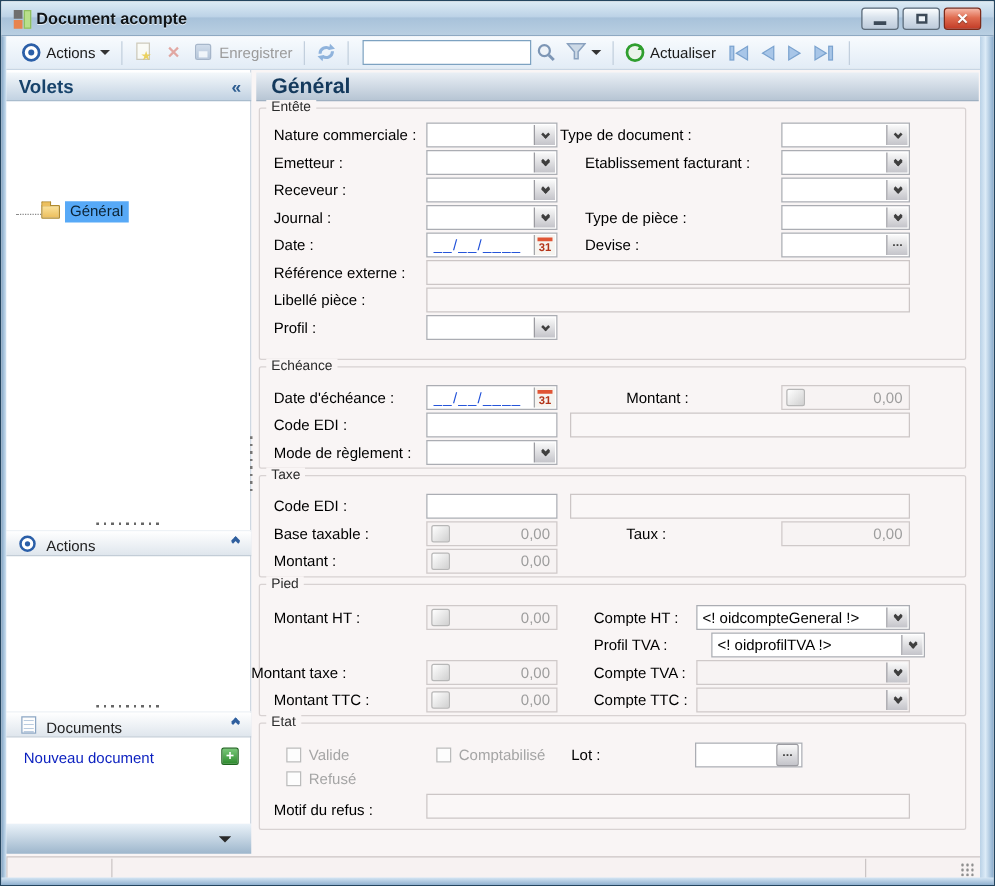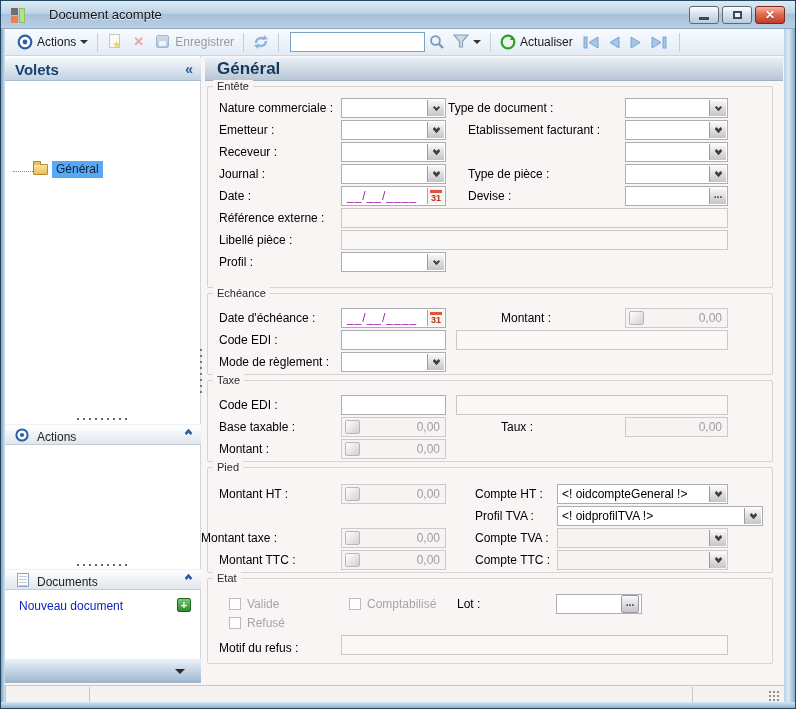--- a/index.html
+++ b/index.html
@@ -12,21 +12,21 @@
   
   .titlebar {
     position:absolute; left:0; top:0; right:0; height:28px;
     background:linear-gradient(#dcebf5 0%, #bdd3e7 45%, #a8c2da 50%, #b9cfe2 100%);
     border-bottom:1px solid #8fa9c2;
   }
   .title-icon { position:absolute; left:10px; top:6px; width:16px; height:16px; }
   .title-icon .sq1 { position:absolute; left:0; top:1px; width:7px; height:7px; background:#6f6f6f; }
   .title-icon .sq2 { position:absolute; left:0; top:9px; width:7px; height:7px; background:#e8834e; }
   .title-icon .sq3 { position:absolute; left:8px; top:1px; width:6px; height:15px; background:#b8e08a; border:1px solid #8fbf60; }
-  .title-text { position:absolute; left:48px; top:6px; font-size:13px; color:#101417; text-shadow:0 1px 0 rgba(255,255,255,.7); }
+  .title-text { position:absolute; left:28px; top:6px; font-size:13px; color:#101417; text-shadow:0 1px 0 rgba(255,255,255,.7);font-weight:bold; }
   .winbtns { position:absolute; right:10px; top:5px; display:flex; gap:3px; }
   .wbtn {
     width:30px; height:18px; border:1px solid #5d6b79; border-radius:3px;
     background:linear-gradient(#fcfeff,#d8e2ec 45%,#bdcbdb);
     display:flex; align-items:center; justify-content:center; cursor:default;
   }
   .wbtn.close { background:linear-gradient(#f6b7a6,#e06c50 45%,#c23c27); border-color:#7c2a19; }
   .glyph-min { width:10px; height:3px; background:#3c4a58; margin-top:7px; }
   .glyph-rest { width:9px; height:8px; border:2px solid #3c4a58; background:#eef4f9; }
   .glyph-close { color:#fff; font-size:12px; font-weight:bold; text-shadow:0 1px 1px rgba(0,0,0,.4); }
@@ -108,21 +108,21 @@
     border-left:1px solid #9b9ba1;
     display:flex; flex-direction:column; align-items:center; justify-content:center;
   }
   .chv { width:5px; height:5px; border-right:2px solid #3f3f3f; border-bottom:2px solid #3f3f3f; transform:rotate(45deg); margin-top:-2px; }
   .dbtn.single .chv { margin-top:-1px; }
   .dbtn .chv + .chv { margin-top:-4px; }
   .numf { position:absolute; height:20px; background:#f7f3f3; border:1px solid #cfc9c9; }
   .numf .nval { position:absolute; right:5px; top:2px; font-size:12px; color:#9d9d9d; }
   .numbtn { position:absolute; left:3px; top:2px; width:15px; height:14px; background:linear-gradient(135deg,#ffffff,#d0d0d0); border:1px solid #b7b7b7; border-radius:2px; }
   .datef { position:absolute; height:20px; background:#fff; border:1px solid #abadb3; }
-  .datef .mask { position:absolute; left:5px; top:2px; font-size:12px; color:#a21caf; letter-spacing:1px; }
+  .datef .mask { position:absolute; left:5px; top:2px; font-size:12px; color:#1d4ed8; letter-spacing:1px; }
   .calb { position:absolute; top:1px; right:1px; bottom:1px; width:17px; background:#f6f4f0; border-left:1px solid #a5a7ab; }
   .calb .bar { position:absolute; left:2px; top:2px; right:2px; height:3px; background:#e05535; }
   .calb .d31 { position:absolute; left:0; right:0; top:5px; text-align:center; font-size:9px; font-weight:bold; color:#b33318; }
   .ellb { position:absolute; top:1px; right:1px; bottom:1px; width:17px; background:linear-gradient(#fafafa,#dcdcdf 55%,#c4c4ca); border-left:1px solid #9b9ba1; text-align:center; font-size:10px; font-weight:bold; color:#444; line-height:14px; }
   .cb { position:absolute; width:12px; height:12px; background:#fdfdfd; border:1px solid #bcbcbc; }
   
   .statusbar { position:absolute; left:4px; top:684px; width:787px; height:19px; background:#f7f2f2; border:1px solid #cbc5c5; }
   .sdiv { position:absolute; top:1px; bottom:1px; width:1px; background:#cbc5c5; }
   .grip { position:absolute; right:12px; top:4px; width:11px; height:11px;
     background-image:radial-gradient(#8f8f8f 1px, transparent 1.2px); background-size:4px 4px; }
@@ -455,21 +455,21 @@
   <div class="lbl" style="left:474px; top:483px">Compte HT :</div>
   <div class="combo" style="left:556px; top:483px; width:171px">
       <span class="cval">&lt;! oidcompteGeneral !&gt;</span>
       <span class="dbtn">
         <span class="chv"></span>
         <span class="chv"></span>
       </span>
     </div>
 
   <div class="lbl" style="left:474px; top:505px">Profil TVA :</div>
-  <div class="combo" style="left:556px; top:505px; width:206px">
+  <div class="combo" style="left:568px; top:505px; width:171px">
       <span class="cval">&lt;! oidprofilTVA !&gt;</span>
       <span class="dbtn">
         <span class="chv"></span>
         <span class="chv"></span>
       </span>
     </div>
 
   <div class="lbl" style="left:200px; top:527px">Montant taxe :</div>
   <div class="numf" style="left:340px; top:527px; width:105px">
       <span class="numbtn"></span>

